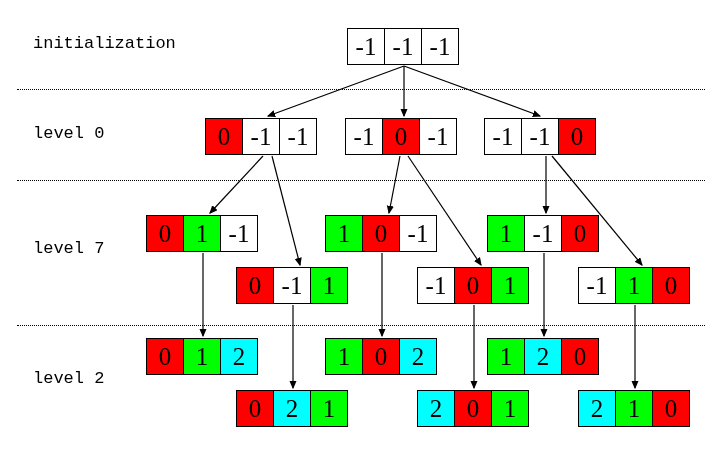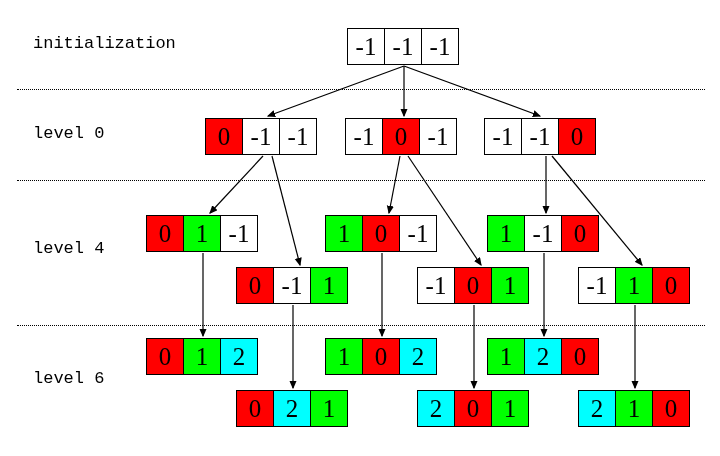--- a/index.html
+++ b/index.html
@@ -84,22 +84,22 @@
   </svg>
 
   <div id="separator-layer">
       <div class="separator" style="left: 17px; top: 89px; width: 688px;"></div>
       <div class="separator" style="left: 17px; top: 180px; width: 688px;"></div>
       <div class="separator" style="left: 17px; top: 325px; width: 688px;"></div>
     </div>
   <div id="label-layer">
       <div class="row-label" style="left: 33px; top: 34px;">initialization</div>
       <div class="row-label" style="left: 33px; top: 124px; text-align: right;">level 0</div>
-      <div class="row-label" style="left: 33px; top: 239px;">level 4</div>
-      <div class="row-label" style="left: 33px; top: 369px;">level 6</div>
+      <div class="row-label" style="left: 33px; top: 239px;">level 7</div>
+      <div class="row-label" style="left: 33px; top: 369px;">level 2</div>
     </div>
   <div id="node-layer">
       <div class="node" style="left: 347px; top: 28px;">
         <div class="cell c-white" style="width: 38px; height: 37px;">-1</div>
         <div class="cell c-white" style="width: 38px; height: 37px;">-1</div>
         <div class="cell c-white" style="width: 38px; height: 37px;">-1</div>
       </div>
       <div class="node" style="left: 205px; top: 118px;">
         <div class="cell c-red" style="width: 38px; height: 37px;">0</div>
         <div class="cell c-white" style="width: 38px; height: 37px;">-1</div>

